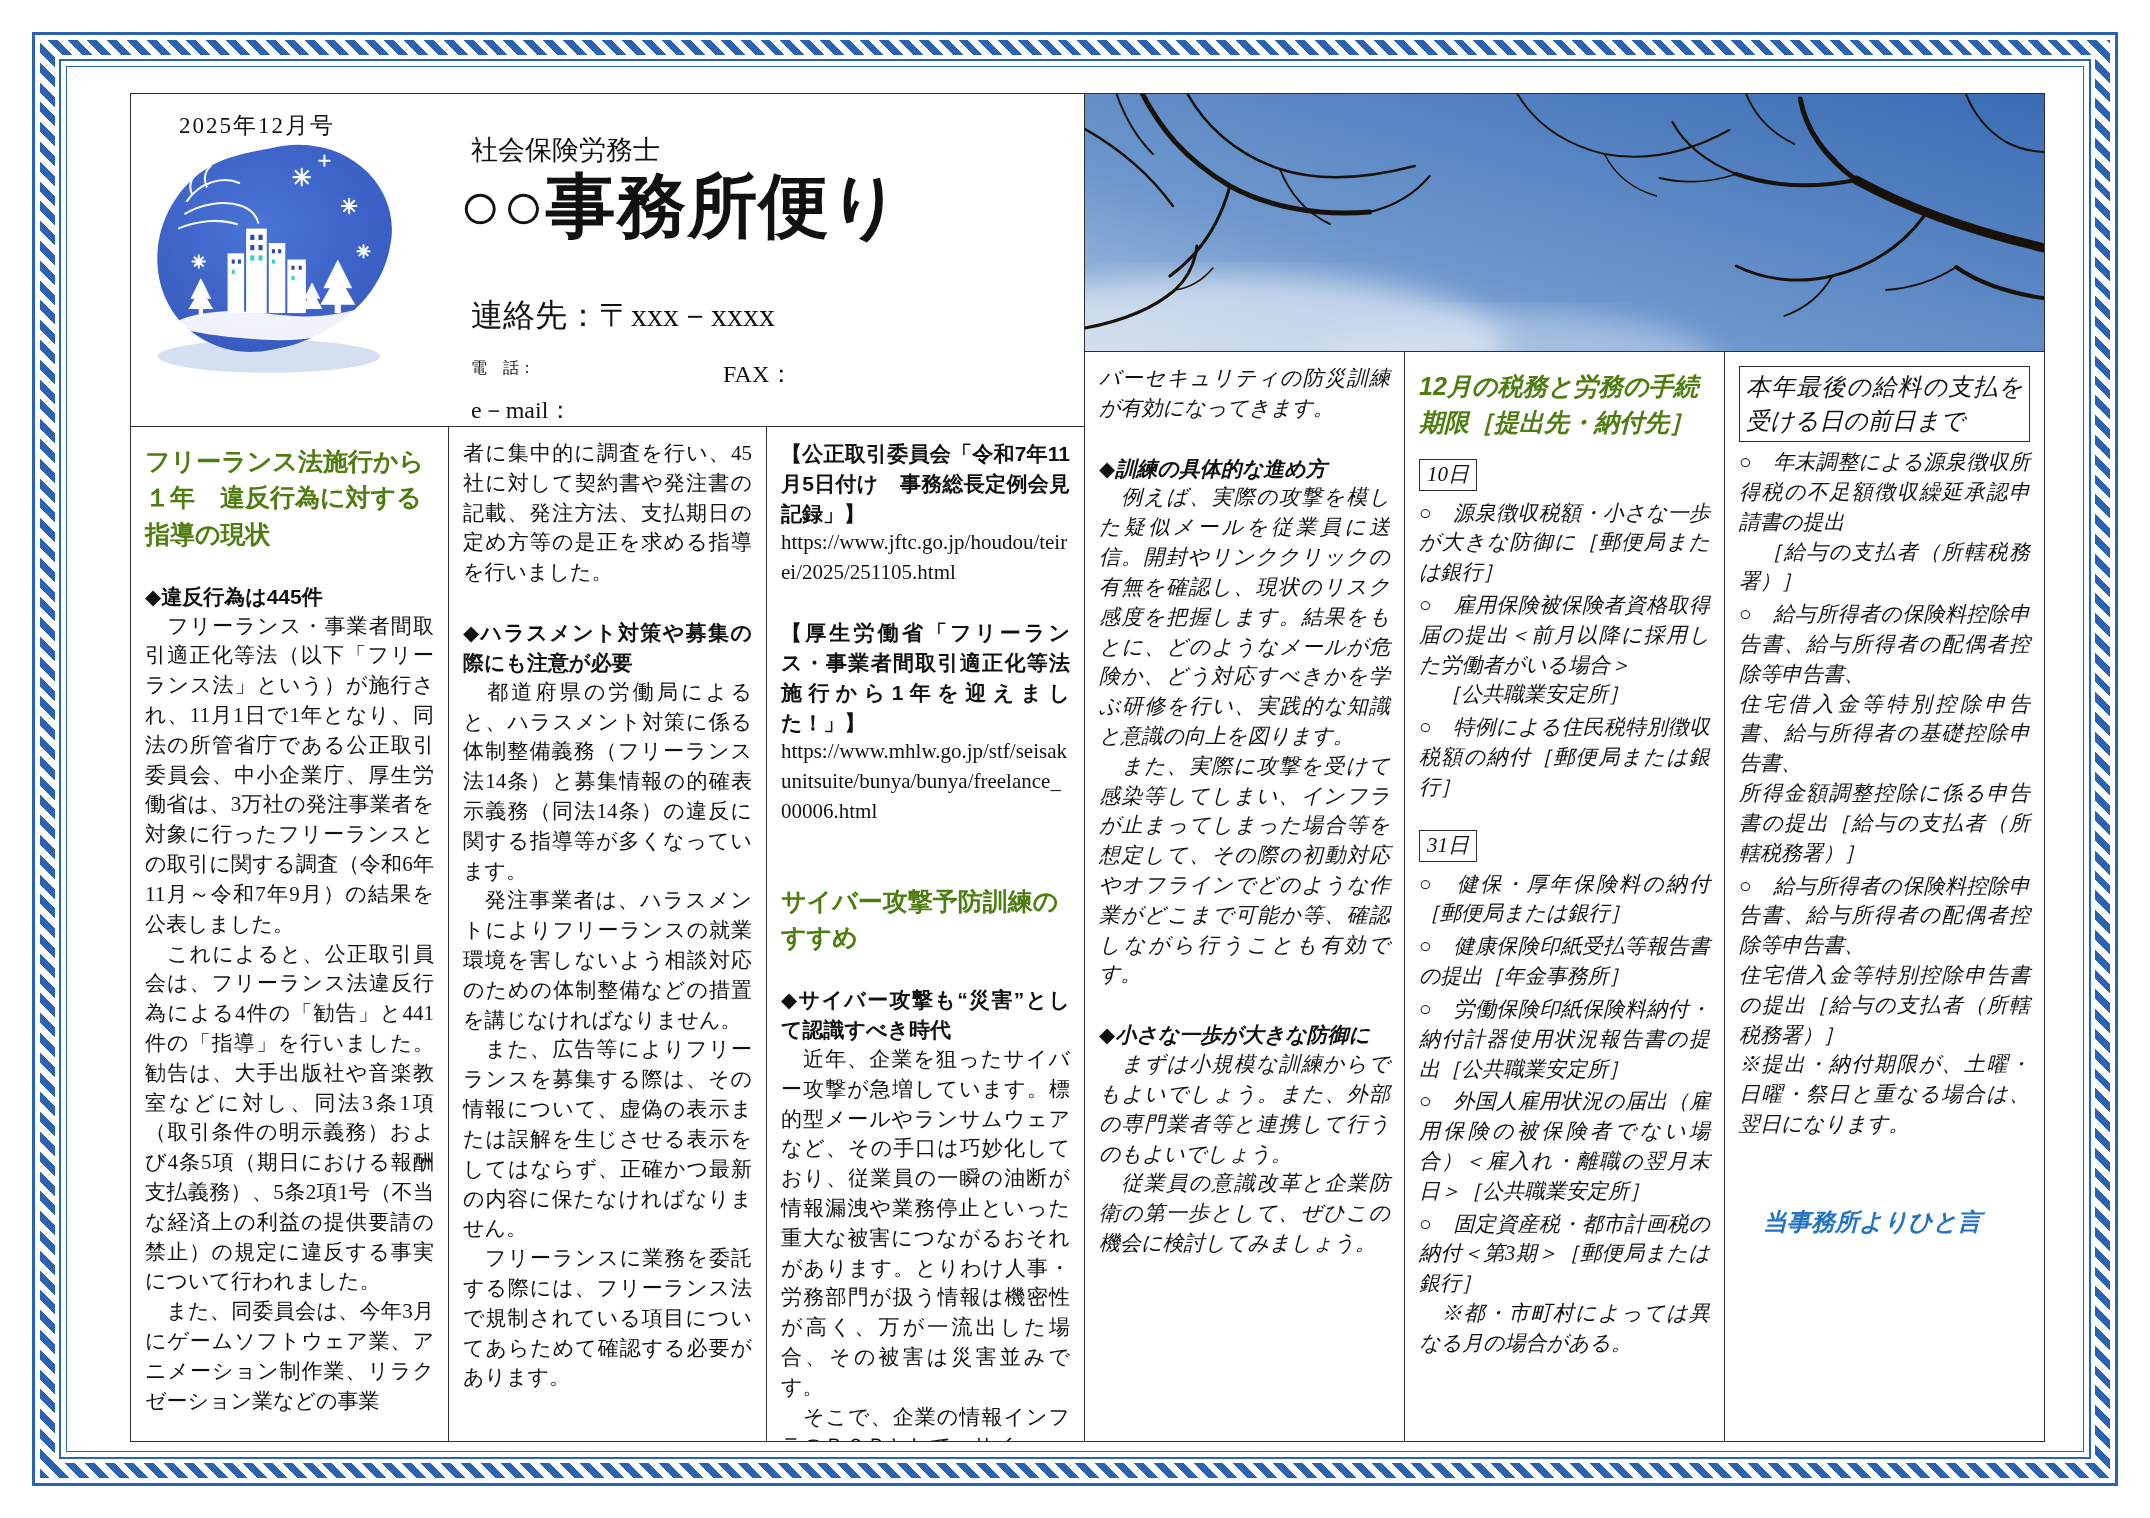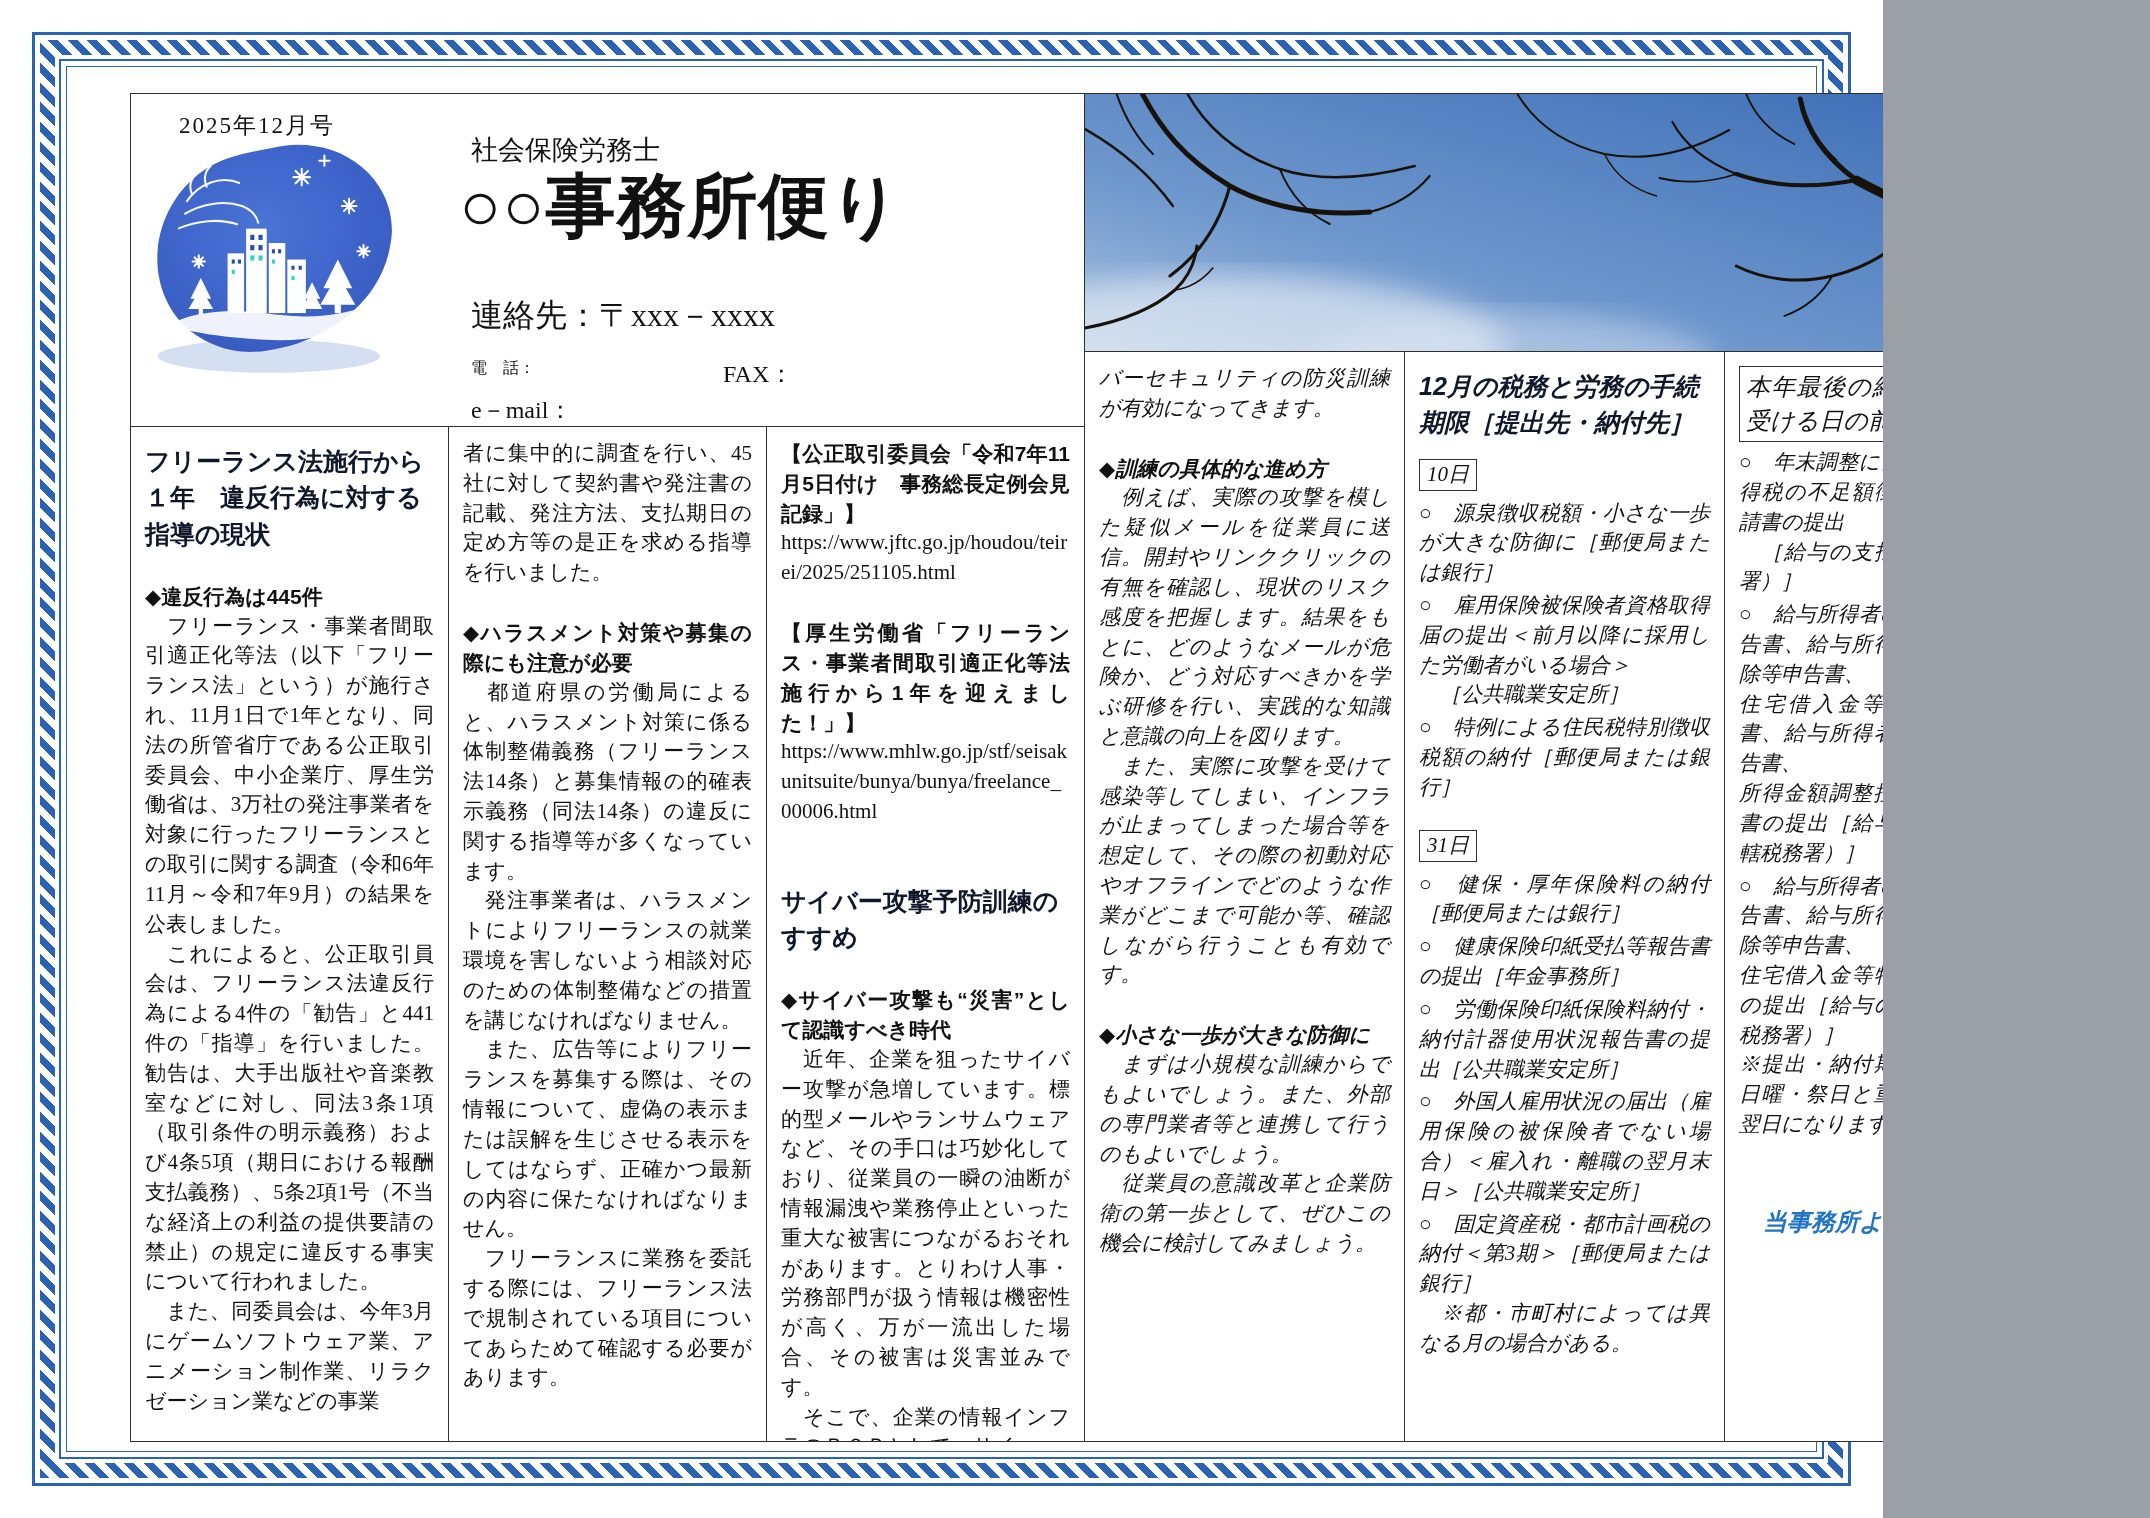--- a/index.html
+++ b/index.html
@@ -1,16 +1,16 @@
 <!DOCTYPE html>
 <html><head>
 <meta charset="utf-8">
 <style>
   html,body{margin:0;padding:0;background:#9aa0a6;}
-  .page{position:relative;width:1883px;height:1518px;background:#ffffff;overflow:hidden;
+  .page{position:relative;width:2150px;height:1518px;background:#ffffff;overflow:hidden;
         font-family:"Liberation Serif","DejaVu Serif",serif;color:#111;}
   
   .frame{position:absolute;pointer-events:none;}
   .frame1{inset:32px;border:3px solid #2b63b4;}
   .frame2{inset:40px;background:repeating-linear-gradient(45deg,#2b63b4 0 7px,#ffffff 7px 14px);}
   .frame2-hole{inset:55px;background:#ffffff;}
   .frame3{inset:59px;border:2px solid #2b63b4;}
   .frame4{inset:66px;border:1.5px solid #2b63b4;}
 
   .content{position:absolute;left:130px;top:93px;width:1913px;height:1347px;
@@ -33,21 +33,21 @@
   .h-tel{position:absolute;left:340px;top:264px;font-size:16px;}
   .h-fax{position:absolute;left:592px;top:264px;font-size:24px;}
   .h-email{position:absolute;left:340px;top:300px;font-size:24px;}
 
   .photo-cell svg{display:block;width:100%;height:100%;}
 
   
   p{margin:0;}
   .jp{font-size:21px;line-height:1.42;text-align:justify;white-space:pre-wrap;}
   .subhead{font-family:"Liberation Sans","DejaVu Sans",sans-serif;font-weight:700;}
-  .blue-head{color:#0f172a;font-family:"Liberation Sans","DejaVu Sans",sans-serif;
+  .blue-head{color:#4d7c0f;font-family:"Liberation Sans","DejaVu Sans",sans-serif;
              font-weight:700;font-size:25px;line-height:1.45;margin:4px 0 0;}
   .mb{margin-bottom:30px;}
   .mt1{margin-top:30px;}
   .mt2{margin-top:56px;}
   .ref-title{font-family:"Liberation Sans","DejaVu Sans",sans-serif;font-weight:700;}
   .url{word-break:break-all;}
   .date-badge{display:inline-block;border:1.6px solid #2e2e2e;padding:0 7px 2px;
               font-size:21px;margin:24px 0 8px;}
   .date-badge.first{margin-top:18px;}
   .box-head{border:1.6px solid #2e2e2e;padding:3px 6px;margin:2px 0 6px;

